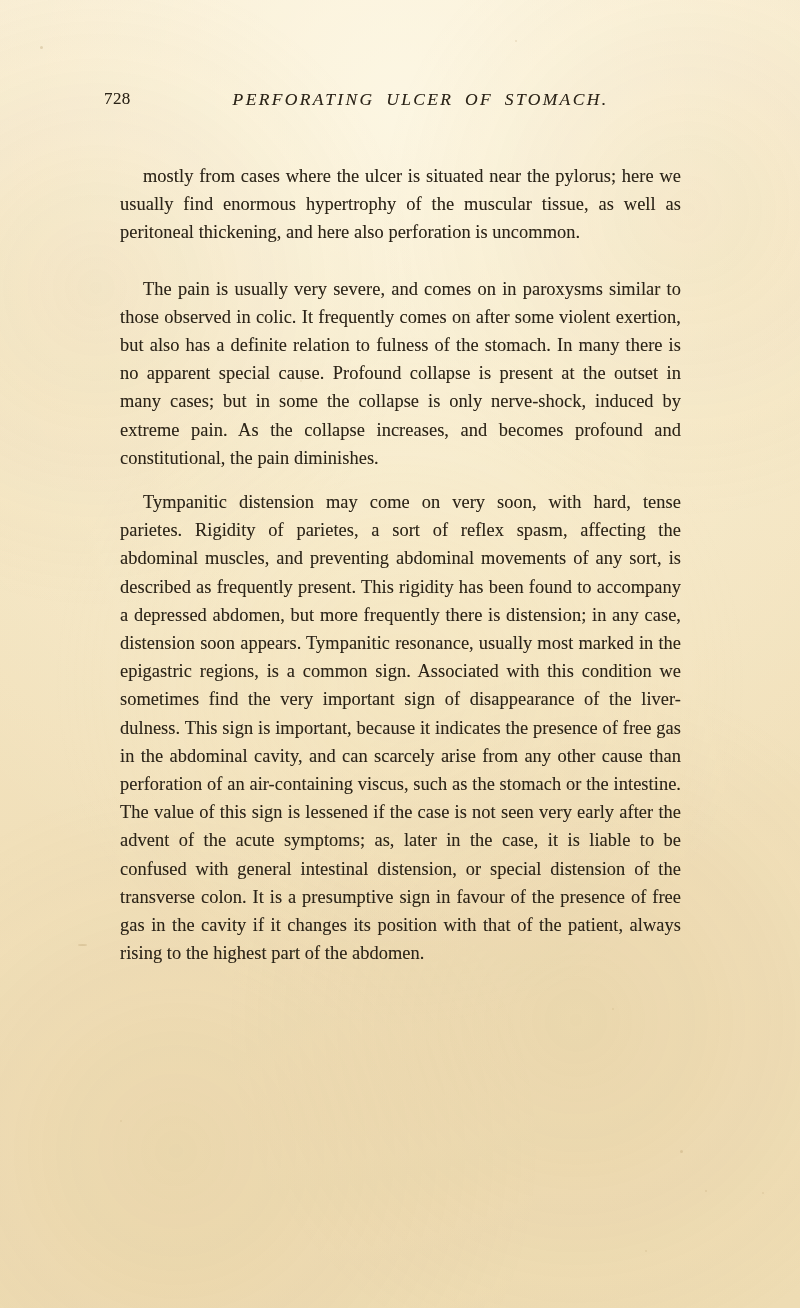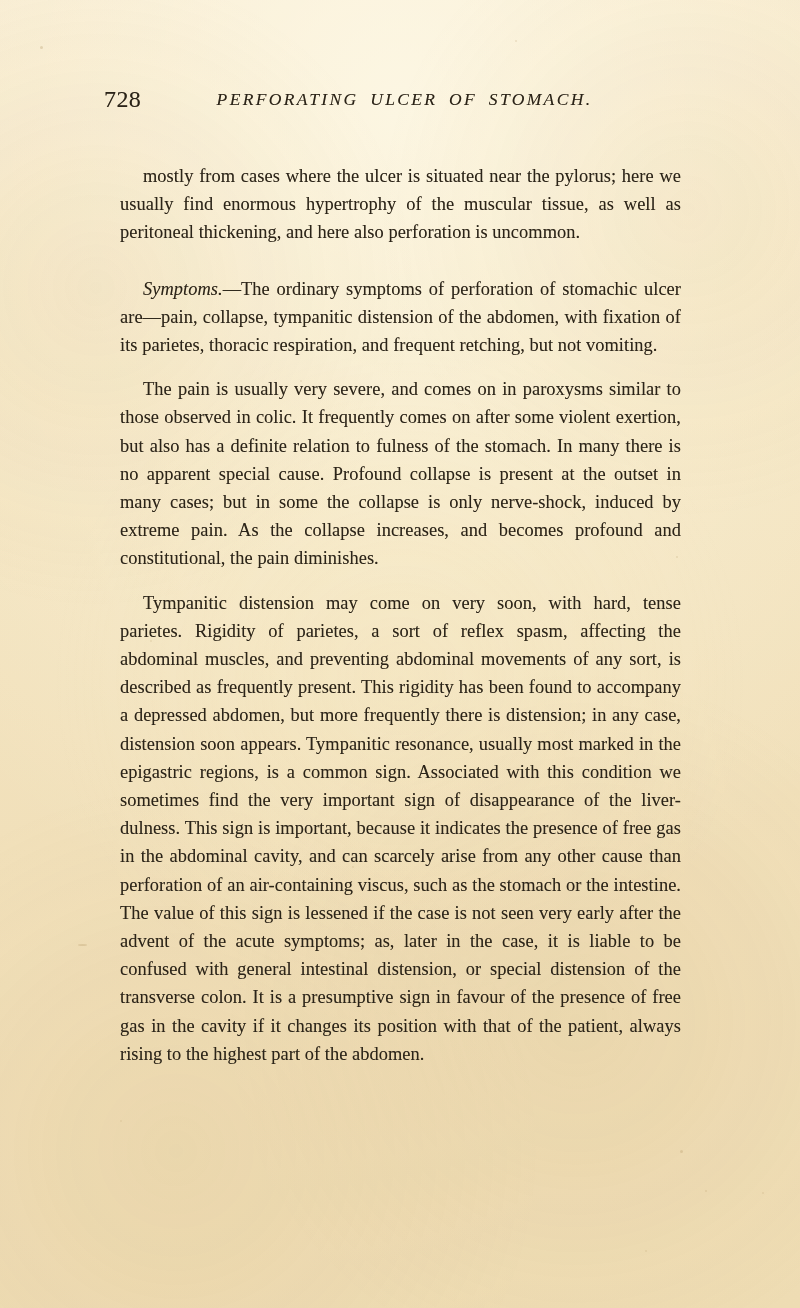--- a/index.html
+++ b/index.html
@@ -62,28 +62,28 @@
     position: absolute;
     left: 0;
     right: 0;
     top: 86px;
     height: 26px;
   }
   .folio {
     position: absolute;
     left: 104px;
     top: 0;
-    font-size: 24px;
+    font-size: 17px;
     line-height: 26px;
     letter-spacing: 0.4px;
     color: #2a2318;
   }
   .head-title {
     position: absolute;
-    left: 88px;
+    left: 104px;
     width: 593px;
     top: 0;
     text-align: center;
     font-style: italic;
     font-size: 17.5px;
     line-height: 26px;
     letter-spacing: 2.35px;
     word-spacing: 5px;
     color: #2a2318;
     white-space: nowrap;
@@ -142,21 +142,20 @@
 
   <div class="running-head">
     <div class="folio">728</div>
     <div class="head-title">PERFORATING ULCER OF STOMACH.</div>
   </div>
 
   <div class="textblock">
 
     <p class="body-par gap-after">mostly from cases where the ulcer is situated near the pylorus; here we usually find enormous hypertrophy of the muscular tissue, as well as peritoneal thickening, and here also perforation is uncommon.</p>
 
-    <p class="body-par"><span class="lead-italic">Symptoms.</span><span>—The ordinary symptoms of perforation of stomachic ulcer are—pain, collapse, tympanitic distension of the abdomen, with fixation of its parietes, thoracic respiration, and frequent retching, but not vomiting.</span></p>
 
     <p class="body-par">The pain is usually very severe, and comes on in paroxysms similar to those observed in colic. It frequently comes on after some violent exertion, but also has a definite relation to fulness of the stomach. In many there is no apparent special cause. Profound collapse is present at the outset in many cases; but in some the collapse is only nerve-shock, induced by extreme pain. As the collapse increases, and becomes profound and constitutional, the pain diminishes.</p>
 
     <p class="body-par">Tympanitic distension may come on very soon, with hard, tense parietes. Rigidity of parietes, a sort of reflex spasm, affecting the abdominal muscles, and preventing abdominal movements of any sort, is described as frequently present. This rigidity has been found to accompany a depressed abdomen, but more frequently there is distension; in any case, distension soon appears. Tympanitic resonance, usually most marked in the epigastric regions, is a common sign. Associated with this condition we sometimes find the very important sign of disappearance of the liver-dulness. This sign is important, because it indicates the presence of free gas in the abdominal cavity, and can scarcely arise from any other cause than perforation of an air-containing viscus, such as the stomach or the intestine. The value of this sign is lessened if the case is not seen very early after the advent of the acute symptoms; as, later in the case, it is liable to be confused with general intestinal distension, or special distension of the transverse colon. It is a presumptive sign in favour of the presence of free gas in the cavity if it changes its position with that of the patient, always rising to the highest part of the abdomen.</p>
 
   </div>
 
 </div>
 
 </body></html>

